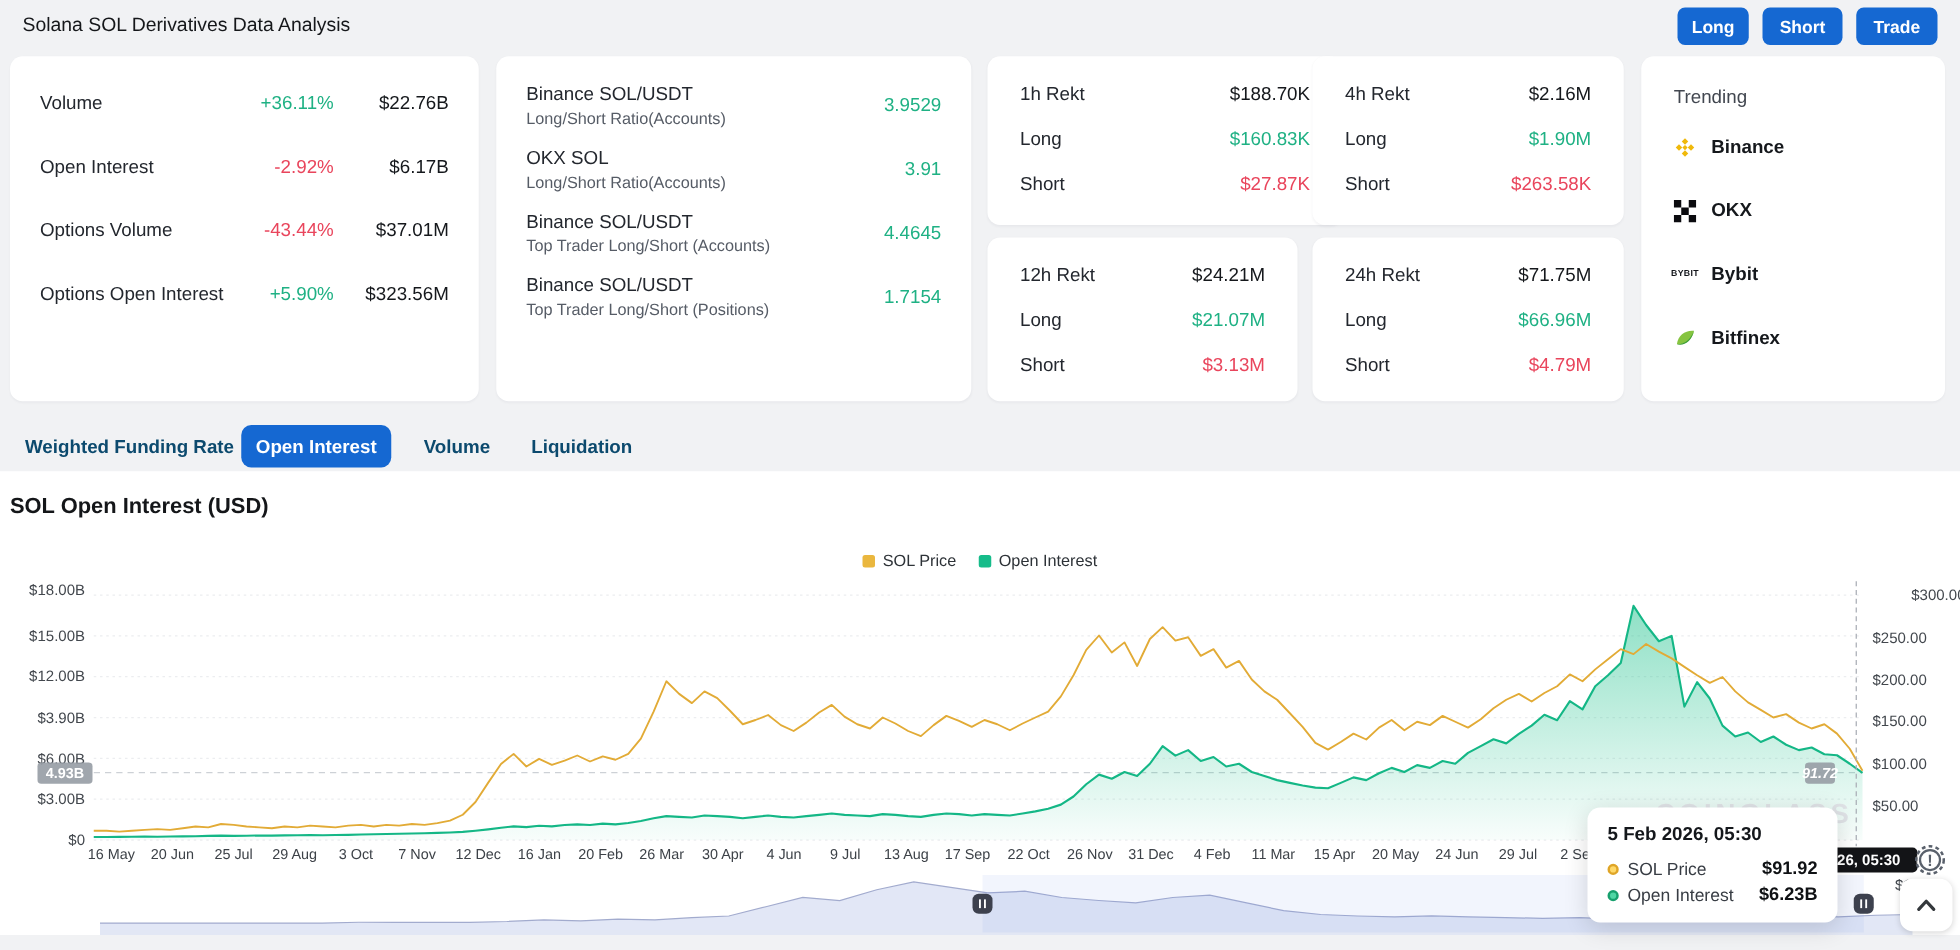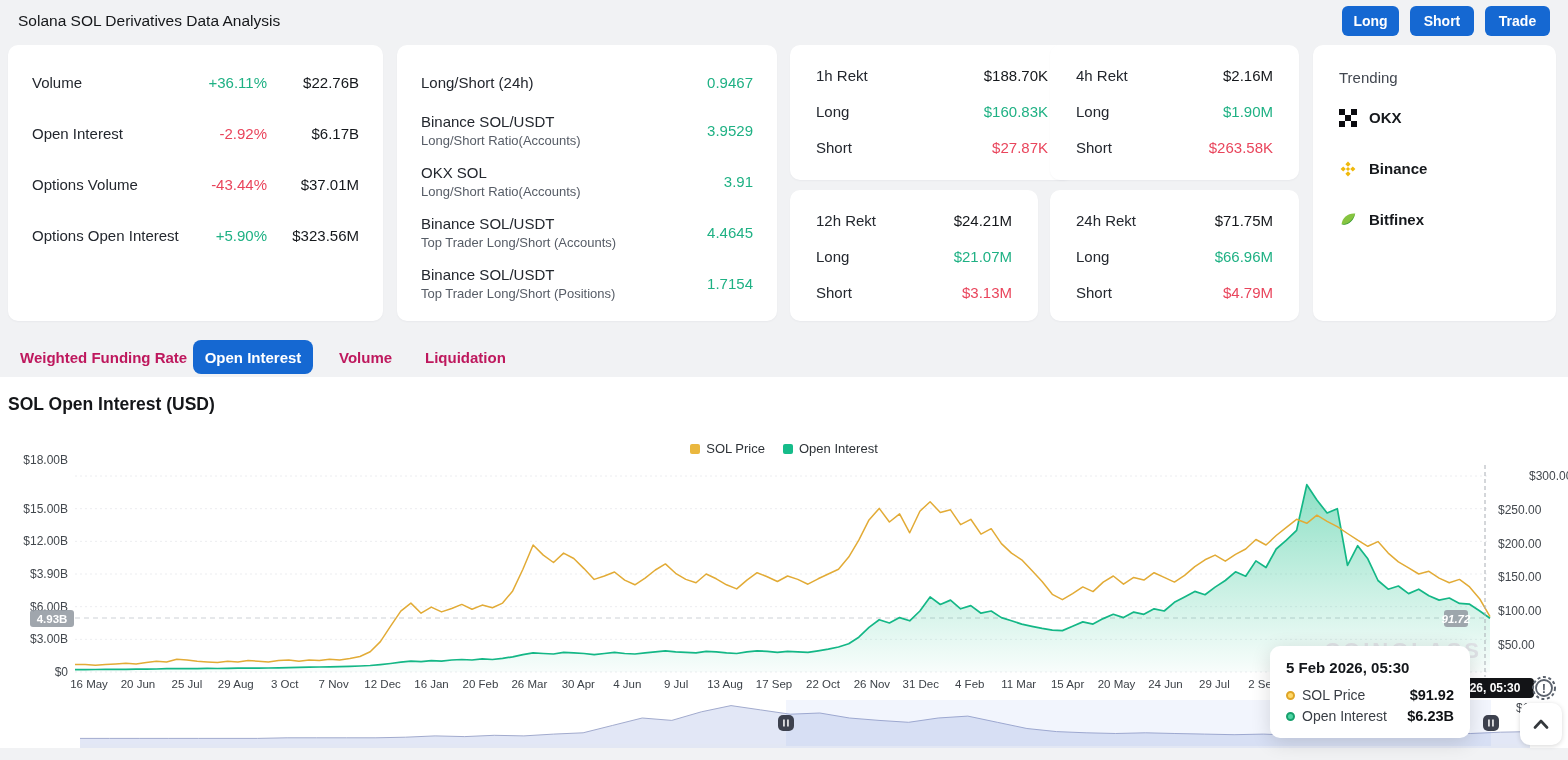--- a/index.html
+++ b/index.html
@@ -31,21 +31,21 @@
 
   
   #trending-title { font-size:15px; color:#424750; padding:24px 26px 6px; }
   .tr-item { display:flex; align-items:center; height:51px; padding:0 26px; cursor:pointer; }
   .tr-item .nm { font-size:15px; font-weight:700; color:#15181c; margin-left:12px; }
   .ticon { width:18px; height:18px; display:inline-flex; align-items:center; justify-content:center; }
   .bybit-txt { font-size:7px; font-weight:900; letter-spacing:.3px; color:#12141a; }
 
   
   .tab { position:absolute; top:340px; height:34px; display:flex; align-items:center; font-size:15px;
-         font-weight:700; color:#be185d; cursor:pointer; background:transparent; border:none; font-family:inherit; }
+         font-weight:700; color:#0c4a6e; cursor:pointer; background:transparent; border:none; font-family:inherit; }
   #tab-active { background:#1568d2; color:#fff; border-radius:8px; justify-content:center; }
 
   
   #panel { position:absolute; left:0; top:377px; width:1568px; height:371px; background:#fff; }
   #chart-title { position:absolute; left:8px; top:17px; font-size:17.5px; font-weight:700; color:#141619; z-index:2; }
   #legend { position:absolute; left:0; top:64px; width:1568px; display:flex; justify-content:center; gap:18px; z-index:2; }
   .leg-item { display:flex; align-items:center; gap:6px; font-size:13px; color:#2e3338; cursor:pointer; }
   .swatch { width:10px; height:10px; border-radius:2px; display:inline-block; }
 
   #chart-svg { position:absolute; left:0; top:0; z-index:1; }
@@ -105,24 +105,20 @@
       <span class="val">$37.01M</span>
     </div>
     <div class="crow">
       <span class="lbl">Options Open Interest</span>
       <span class="chg up">+5.90%</span>
       <span class="val">$323.56M</span>
     </div>
   </div>
 
   <div class="card" id="card-ratios" style="left:397px;top:45px;width:380px;height:276px;">
-    <div class="crow crow1">
-      <span class="lbl">Long/Short (24h)</span>
-      <span class="rval">0.9467</span>
-    </div>
     <div class="crow crow2">
       <span>
           <div class="lbl">Binance SOL/USDT</div>
             <div class="sublbl">Long/Short Ratio(Accounts)</div>
         </span>
       <span class="rval">3.9529</span>
     </div>
     <div class="crow crow2">
       <span>
           <div class="lbl">OKX SOL</div>
@@ -198,47 +194,53 @@
         <span class="val green">$66.96M</span>
       </div>
     <div class="crow">
         <span class="lbl">Short</span>
         <span class="val red">$4.79M</span>
       </div>
   </div>
 
   <div class="card" style="left:1313px;top:45px;width:243px;height:276px;">
     <div id="trending-title">Trending</div>
+    <div class="tr-item">
+      <span class="ticon">
+        <svg width="18" height="18" viewBox="0 0 18 18">
+            <g fill="#f0b90b">
+          <path d="M9 1.6 L11.6 4.2 L9 6.8 L6.4 4.2 Z"></path>
+              <path d="M9 11.2 L11.6 13.8 L9 16.4 L6.4 13.8 Z"></path>
+          <path d="M4.2 6.4 L6.8 9 L4.2 11.6 L1.6 9 Z"></path>
+              <path d="M13.8 6.4 L16.4 9 L13.8 11.6 L11.2 9 Z"></path>
+          <path d="M9 6.9 L11.1 9 L9 11.1 L6.9 9 Z"></path>
+            </g>
+          </svg>
+      </span>
+      <span class="nm">Binance</span>
+    </div>
     <div class="tr-item">
       <span class="ticon">
         <svg width="18" height="18" viewBox="0 0 18 18">
             <g fill="#0b0b0f">
           <rect x="0" y="0" width="6" height="6"></rect>
               <rect x="12" y="0" width="6" height="6"></rect>
           <rect x="6" y="6" width="6" height="6"></rect>
               <rect x="0" y="12" width="6" height="6"></rect>
           <rect x="12" y="12" width="6" height="6"></rect>
             </g>
           </svg>
       </span>
       <span class="nm">OKX</span>
     </div>
     <div class="tr-item">
       <span class="ticon">
-        <svg width="18" height="18" viewBox="0 0 18 18">
-            <g fill="#f0b90b">
-          <path d="M9 1.6 L11.6 4.2 L9 6.8 L6.4 4.2 Z"></path>
-              <path d="M9 11.2 L11.6 13.8 L9 16.4 L6.4 13.8 Z"></path>
-          <path d="M4.2 6.4 L6.8 9 L4.2 11.6 L1.6 9 Z"></path>
-              <path d="M13.8 6.4 L16.4 9 L13.8 11.6 L11.2 9 Z"></path>
-          <path d="M9 6.9 L11.1 9 L9 11.1 L6.9 9 Z"></path>
-            </g>
-          </svg>
-      </span>
-      <span class="nm">Binance</span>
+        <span class="bybit-txt">BYBIT</span>
+      </span>
+      <span class="nm">Bybit</span>
     </div>
     <div class="tr-item">
       <span class="ticon">
         <svg width="19" height="19" viewBox="0 0 18 18">
           <path d="M2.5 13.8 C3.4 6.6 9.4 2.4 16.2 3.1 C15 10 9 14.9 2.5 13.8 Z" fill="#86c440"></path>
           <path d="M2.5 13.8 C8.2 14.2 13.2 10.6 16.2 3.1 C14.2 11.8 7.8 15.8 2.5 13.8 Z" fill="#3f9f3a"></path>
         </svg>
       </span>
       <span class="nm">Bitfinex</span>
     </div>
@@ -330,21 +332,21 @@
         <circle cx="15" cy="15" r="11" fill="#fff" fill-opacity="0.6" stroke="#5a616c" stroke-width="2" stroke-dasharray="3 2.6"></circle>
         <circle cx="15" cy="15" r="8" fill="none" stroke="#5a616c" stroke-width="1.8"></circle>
         <text x="15" y="20" text-anchor="middle" font-size="13" font-weight="bold" fill="#5a616c" font-family="Liberation Sans, sans-serif">!</text>
       </svg>
     </div>
     <button id="scrolltop">
       <svg width="16" height="10" viewBox="0 0 16 10">
         <polyline points="2,8.5 8,2 14,8.5" fill="none" stroke="#34383c" stroke-width="2.6" stroke-linecap="round" stroke-linejoin="round"></polyline>
       </svg>
     </button>
-  <div class="axis-lab" style="left: 14px; top: 76px; width: 54px; text-align: right;">$18.00B</div>
+  <div class="axis-lab" style="left: 14px; top: 88px; width: 54px; text-align: right;">$18.00B</div>
       <div class="axis-lab" style="left: 14px; top: 124.667px; width: 54px; text-align: right;">$15.00B</div>
       <div class="axis-lab" style="left: 14px; top: 157.333px; width: 54px; text-align: right;">$12.00B</div>
       <div class="axis-lab" style="left: 14px; top: 190px; width: 54px; text-align: right;">$3.90B</div>
       <div class="axis-lab" style="left: 14px; top: 222.667px; width: 54px; text-align: right;">$6.00B</div>
       <div class="axis-lab" style="left: 14px; top: 255.333px; width: 54px; text-align: right;">$3.00B</div>
       <div class="axis-lab" style="left: 14px; top: 288px; width: 54px; text-align: right;">$0</div>
       <div class="axis-lab" style="left: 1498px; top: 92px; margin-left: 31px;">$300.00</div>
       <div class="axis-lab" style="left: 1498px; top: 125.8px;">$250.00</div>
       <div class="axis-lab" style="left: 1498px; top: 159.6px;">$200.00</div>
       <div class="axis-lab" style="left: 1498px; top: 193.4px;">$150.00</div>

